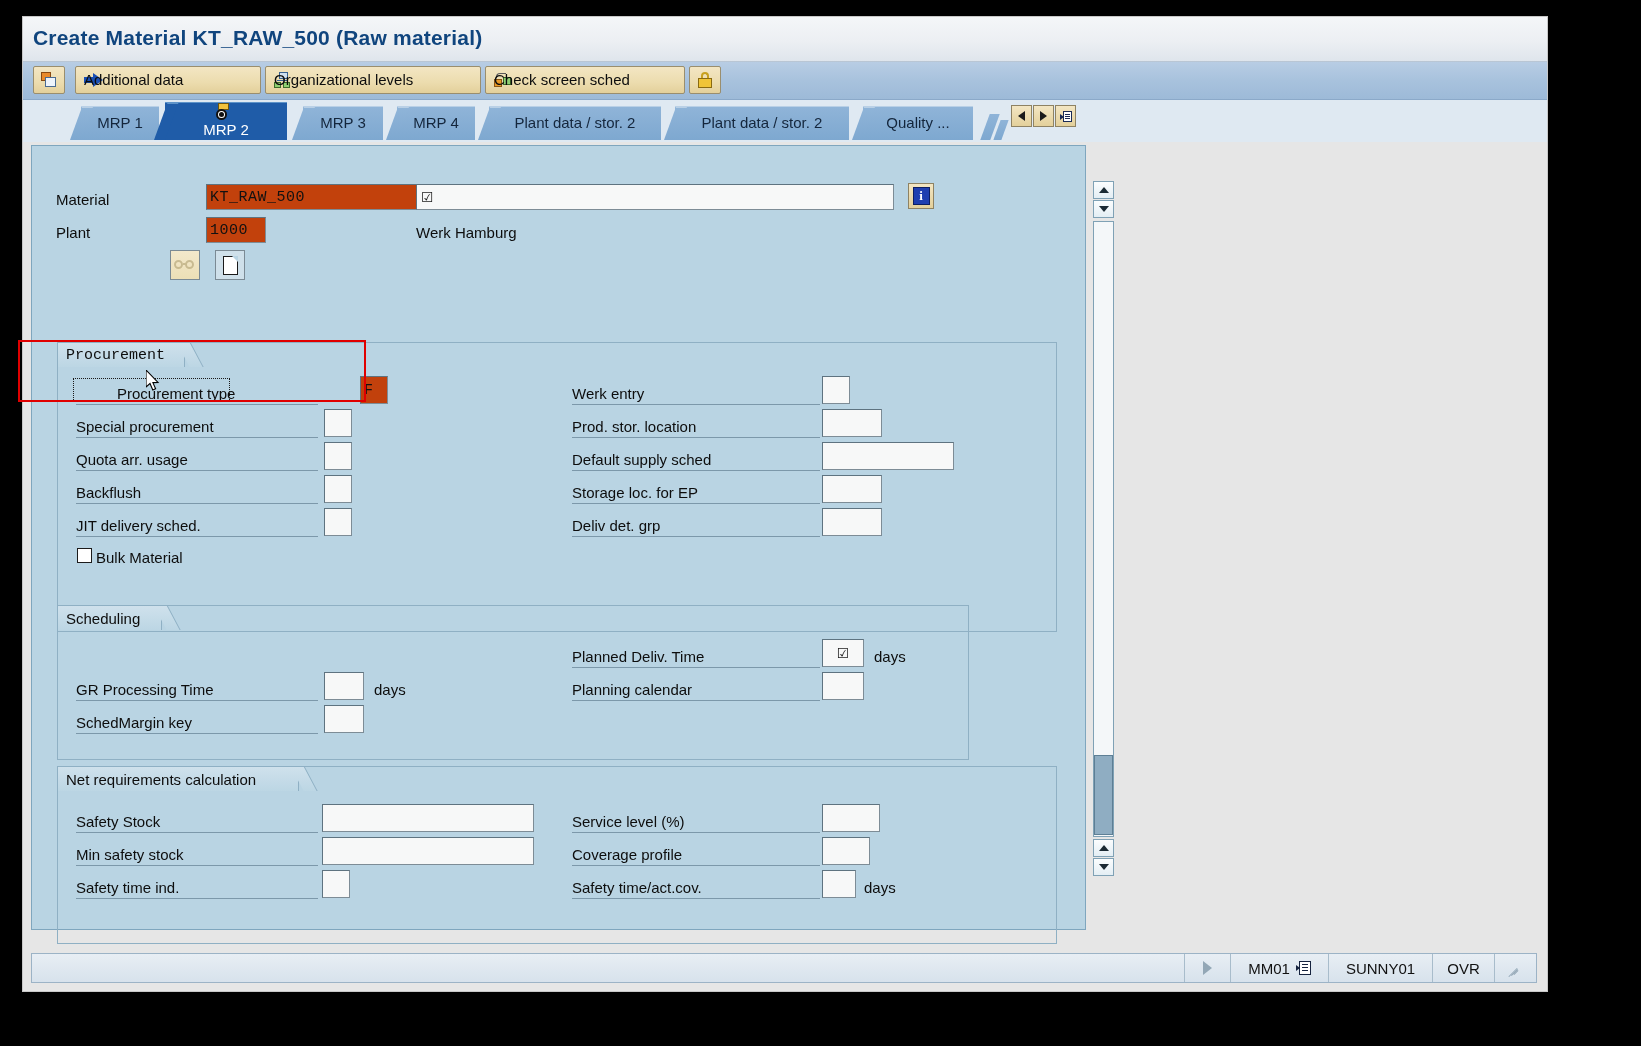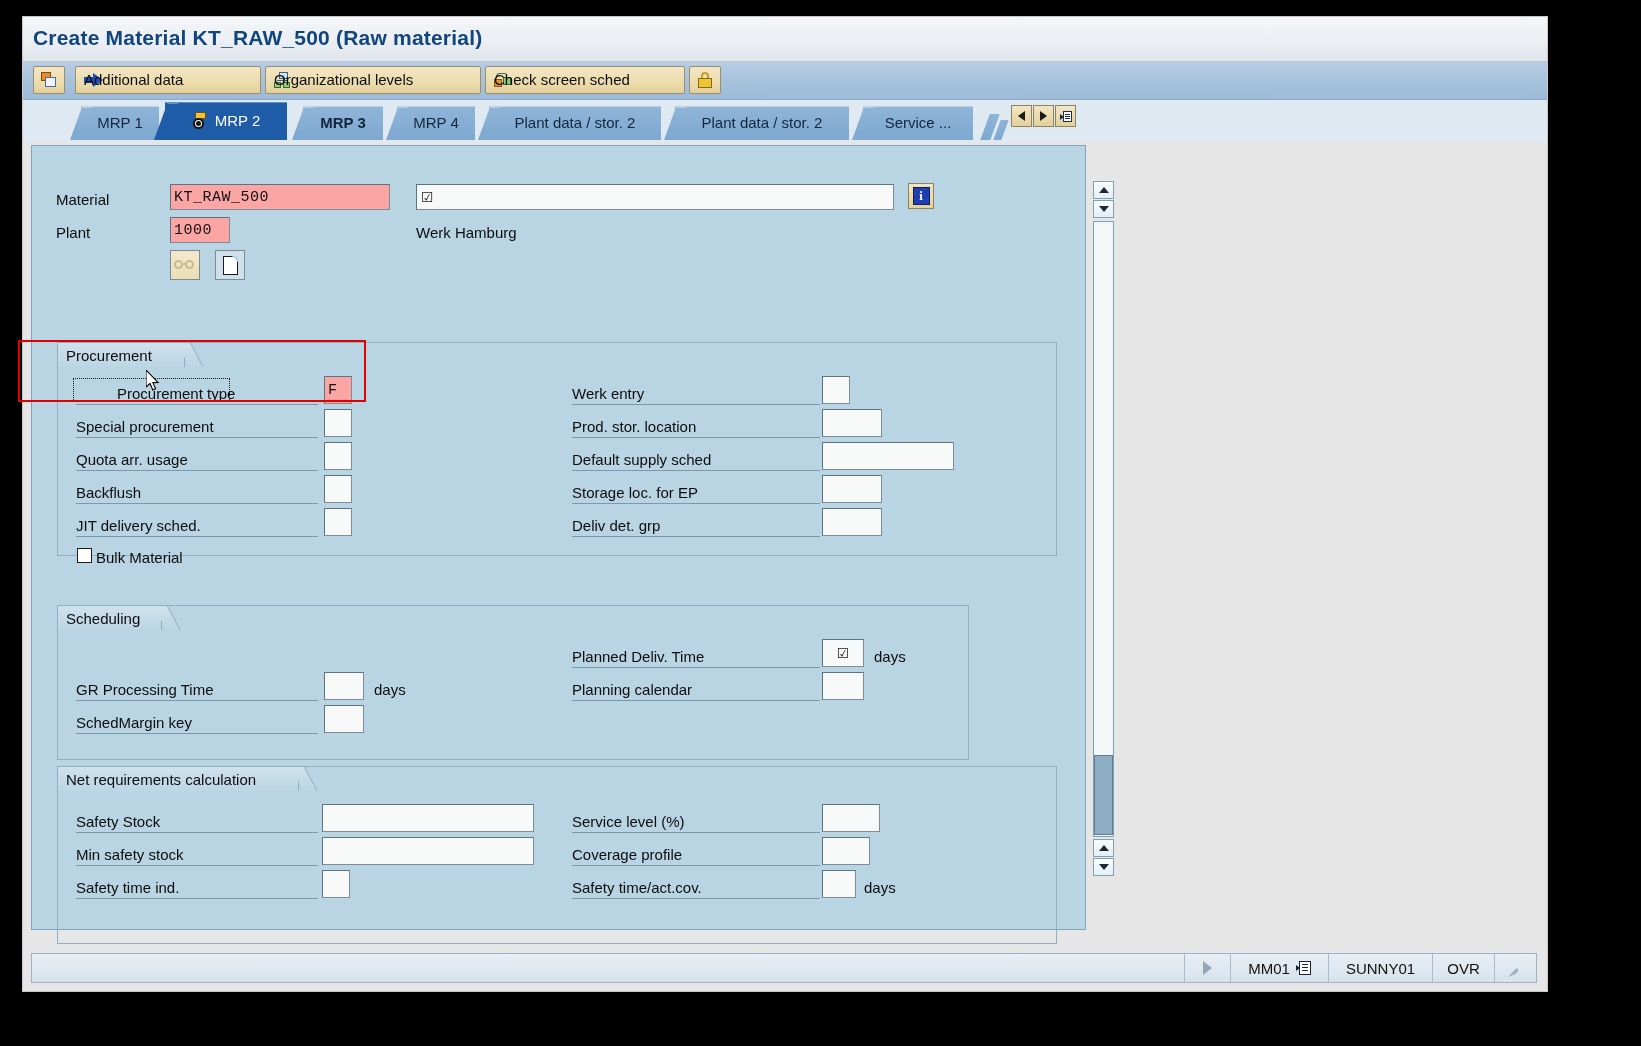--- a/index.html
+++ b/index.html
@@ -82,20 +82,21 @@
   .tab::before{
     content:"";position:absolute;left:-11px;top:0;width:11px;height:100%;
     background:linear-gradient(to bottom,#8fb4d8 0%,#7ea8d0 100%);
     transform:skewX(-20deg);transform-origin:bottom left;
     border-top:1px solid #b9d0e6;box-sizing:border-box;
   }
   .tab.active{
     background:#1f5ca8;color:#ffffff;top:2px;height:38px;
     border-top:1px solid #5d93c9;
     z-index:6;
+    flex-direction:column;
   }
   .tab.active::before{
     background:#1f5ca8;border-top:1px solid #5d93c9;
   }
   .tab .tlabel{position:relative;z-index:2;white-space:nowrap;}
   .tab-ico{
     position:relative;z-index:2;width:18px;height:18px;margin-right:5px;
   }
   .tab-ico .ring{position:absolute;left:1px;top:6px;width:11px;height:11px;border:2px solid #111;border-radius:50%;background:#fff;box-sizing:border-box;}
   .tab-ico .cap{position:absolute;left:3px;top:0;width:11px;height:7px;background:#f2c23c;border:1px solid #6d5510;box-sizing:border-box;}
@@ -124,21 +125,21 @@
   .lbl{position:absolute;font-size:15px;color:#0d0d0d;white-space:nowrap;line-height:1;}
   .fld{
     position:absolute;background:#f7f8f8;
     border:1px solid #7d8c96;border-top-color:#5e7380;border-left-color:#5e7380;
     box-sizing:border-box;
     font-size:15px;color:#111;
     padding:0 3px;line-height:1;
     display:flex;align-items:center;
     font-family:"Liberation Mono", monospace;
   }
-  .fld.disp{background:#fca5a5;}
+  .fld.disp{background:#c2410c;margin-left:36px;}
   .fld.mono{font-family:"Liberation Mono", monospace;letter-spacing:.5px;}
   .underline{position:absolute;height:1px;background:#7c98aa;}
   .helpbtn{
     position:absolute;width:26px;height:26px;
     background:linear-gradient(to bottom,#f3e6c3,#e3d09b);
     border:1px solid #8e8263;box-sizing:border-box;
     display:flex;align-items:center;justify-content:center;cursor:default;
   }
   .helpbtn .inner{width:17px;height:18px;background:#1f3fb0;color:#fff;font-size:13px;font-weight:bold;display:flex;align-items:center;justify-content:center;border:1px solid #0d1f63;box-sizing:border-box;font-family:"Liberation Serif",serif;}
   .iconbtn{
@@ -291,38 +292,38 @@
 
     <div class="tab active" style="left:142px;width:122px;">
       <span class="tab-ico">
         <span class="cap"></span>
           <span class="ring"></span>
           <span class="dot"></span>
       </span>
       <span class="tlabel">MRP 2</span>
     </div>
 
-    <div class="tab" style="left:280px;width:80px;font-weight:bold;">
+    <div class="tab" style="left:280px;width:80px;">
       <span class="tlabel">MRP 3</span>
     </div>
 
     <div class="tab" style="left:374px;width:78px;">
       <span class="tlabel">MRP 4</span>
     </div>
 
     <div class="tab" style="left:466px;width:172px;">
       <span class="tlabel">Plant data / stor. 2</span>
     </div>
 
     <div class="tab" style="left:652px;width:174px;">
       <span class="tlabel">Plant data / stor. 2</span>
     </div>
 
     <div class="tab" style="left:840px;width:110px;">
-      <span class="tlabel">Service ...</span>
+      <span class="tlabel">Quality ...</span>
     </div>
 
     <div class="tabfade" style="left:962px;width:10px;height:26px;top:14px;"></div>
     <div class="tabfade" style="left:974px;width:8px;height:20px;top:20px;"></div>
 
     <div class="navgrp" style="left:988px;">
       <div class="navbtn">
         <span class="tri-l"></span>
       </div>
       <div class="navbtn">
@@ -364,21 +365,21 @@
           <span class="br"></span>
       </span>
     </div>
     <div class="iconbtn plain" style="left:183px;top:104px;">
       <span class="page-ico">
         <span class="pg"></span>
           <span class="fold"></span>
       </span>
     </div>
 
-    <div class="group" style="left:25px;top:196px;width:1000px;height:214px;">
+    <div class="group" style="left:25px;top:196px;width:1000px;height:290px;font-family:Liberation Mono, monospace;">
       <div class="group-tab" style="width:128px;">
         <span>Procurement</span>
         <span class="slant"></span>
       </div>
     </div>
 
     <div class="lbl" style="left:44px;top:41px;"></div>
 
     <div class="lbl" style="left:44px;top:240px;margin-left:41px;">Procurement type</div>
     <div class="underline" style="left:44px;top:258px;width:242px;"></div>

